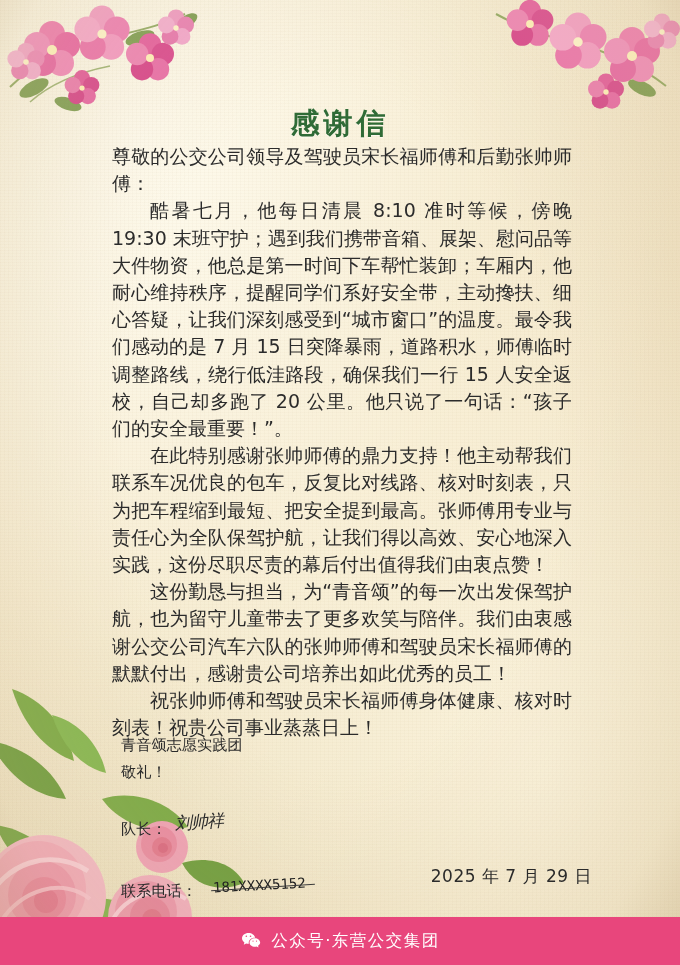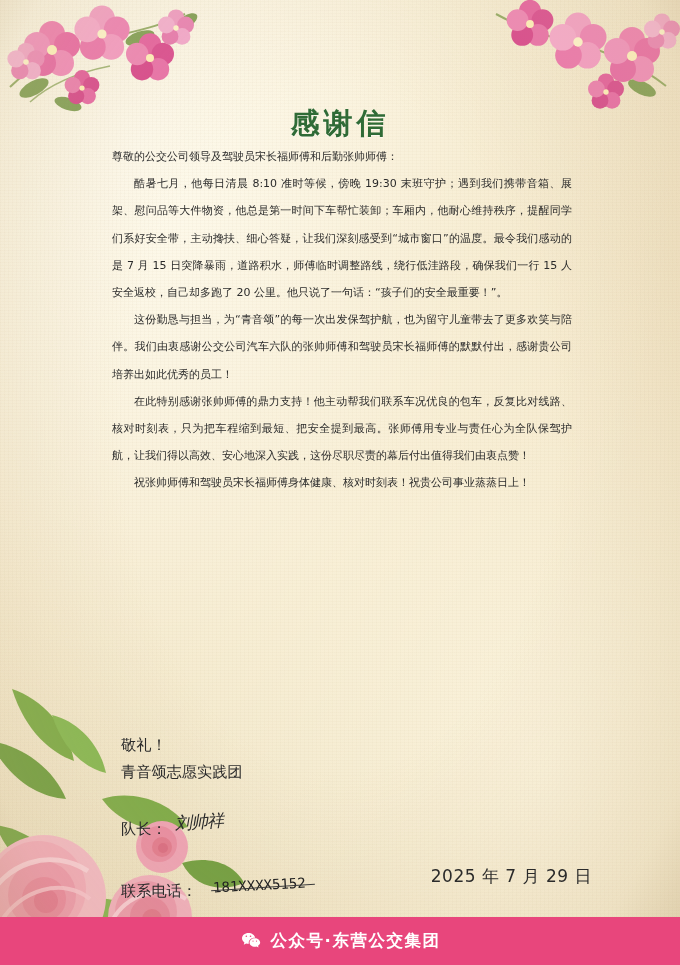--- a/index.html
+++ b/index.html
@@ -67,21 +67,21 @@
     letter-spacing: 4px;
     color: #2f6b36;
     text-shadow: 0 1px 0 rgba(255,255,255,0.5);
   }
   .letter {
     position: absolute;
     left: 112px;
     top: 131px;
     width: 460px;
     font-family: "DejaVu Sans", "Liberation Sans", sans-serif;
-    font-size: 11px;
+    font-size: 19px;
     line-height: 27.2px;
     color: #2b2b2b;
     text-align: justify;
     text-justify: inter-ideograph;
   }
   .letter p {
     margin: 0 0 0 0;
   }
   .indent { text-indent: 2em; }
 
@@ -156,21 +156,20 @@
     left: 0;
     bottom: 0;
     width: 680px;
     height: 48px;
     background: #e8467c;
     background: linear-gradient(90deg, #e8467c 0%, #e8467c 100%);
     display: flex;
     align-items: center;
     justify-content: center;
     gap: 9px;
-    font-weight: bold;
   }
   .wechat-icon {
     width: 22px; height: 22px;
     display: inline-block;
   }
   .footer-text {
     color: #ffffff;
     font-family: "DejaVu Sans", "Liberation Sans", sans-serif;
     font-size: 16.5px;
     letter-spacing: 1.5px;
@@ -341,28 +340,28 @@
   </svg>
 
   <div class="vignette"></div>
 
   <div class="content">
     <div class="title">感谢信</div>
 
     <div class="letter">
       <p>尊敬的公交公司领导及驾驶员宋长福师傅和后勤张帅师傅：</p>
       <p class="indent">酷暑七月，他每日清晨 8:10 准时等候，傍晚 19:30 末班守护；遇到我们携带音箱、展架、慰问品等大件物资，他总是第一时间下车帮忙装卸；车厢内，他耐心维持秩序，提醒同学们系好安全带，主动搀扶、细心答疑，让我们深刻感受到“城市窗口”的温度。最令我们感动的是 7 月 15 日突降暴雨，道路积水，师傅临时调整路线，绕行低洼路段，确保我们一行 15 人安全返校，自己却多跑了 20 公里。他只说了一句话：“孩子们的安全最重要！”。</p>
+      <p class="indent">在此特别感谢张帅师傅的鼎力支持！他主动帮我们联系车况优良的包车，反复比对线路、核对时刻表，只为把车程缩到最短、把安全提到最高。张师傅用专业与责任心为全队保驾护航，让我们得以高效、安心地深入实践，这份尽职尽责的幕后付出值得我们由衷点赞！</p>
       <p class="indent">这份勤恳与担当，为“青音颂”的每一次出发保驾护航，也为留守儿童带去了更多欢笑与陪伴。我们由衷感谢公交公司汽车六队的张帅师傅和驾驶员宋长福师傅的默默付出，感谢贵公司培养出如此优秀的员工！</p>
-      <p class="indent">在此特别感谢张帅师傅的鼎力支持！他主动帮我们联系车况优良的包车，反复比对线路、核对时刻表，只为把车程缩到最短、把安全提到最高。张师傅用专业与责任心为全队保驾护航，让我们得以高效、安心地深入实践，这份尽职尽责的幕后付出值得我们由衷点赞！</p>
       <p class="indent">祝张帅师傅和驾驶员宋长福师傅身体健康、核对时刻表！祝贵公司事业蒸蒸日上！</p>
     </div>
 
     <div class="sign-block">
+      <div class="sign-line">青音颂志愿实践团</div>
       <div class="sign-line">敬礼！</div>
-      <div class="sign-line">青音颂志愿实践团</div>
       <div class="leader-row">
         <span class="label">队长：</span>
         <span class="signature-scrawl">刘帅祥</span>
       </div>
       <div class="phone-row">
         <span class="label">联系电话：</span>
         <span class="phone-scrawl">181XXXX5152</span>
         <span class="phone-strike"></span>
       </div>
     </div>

